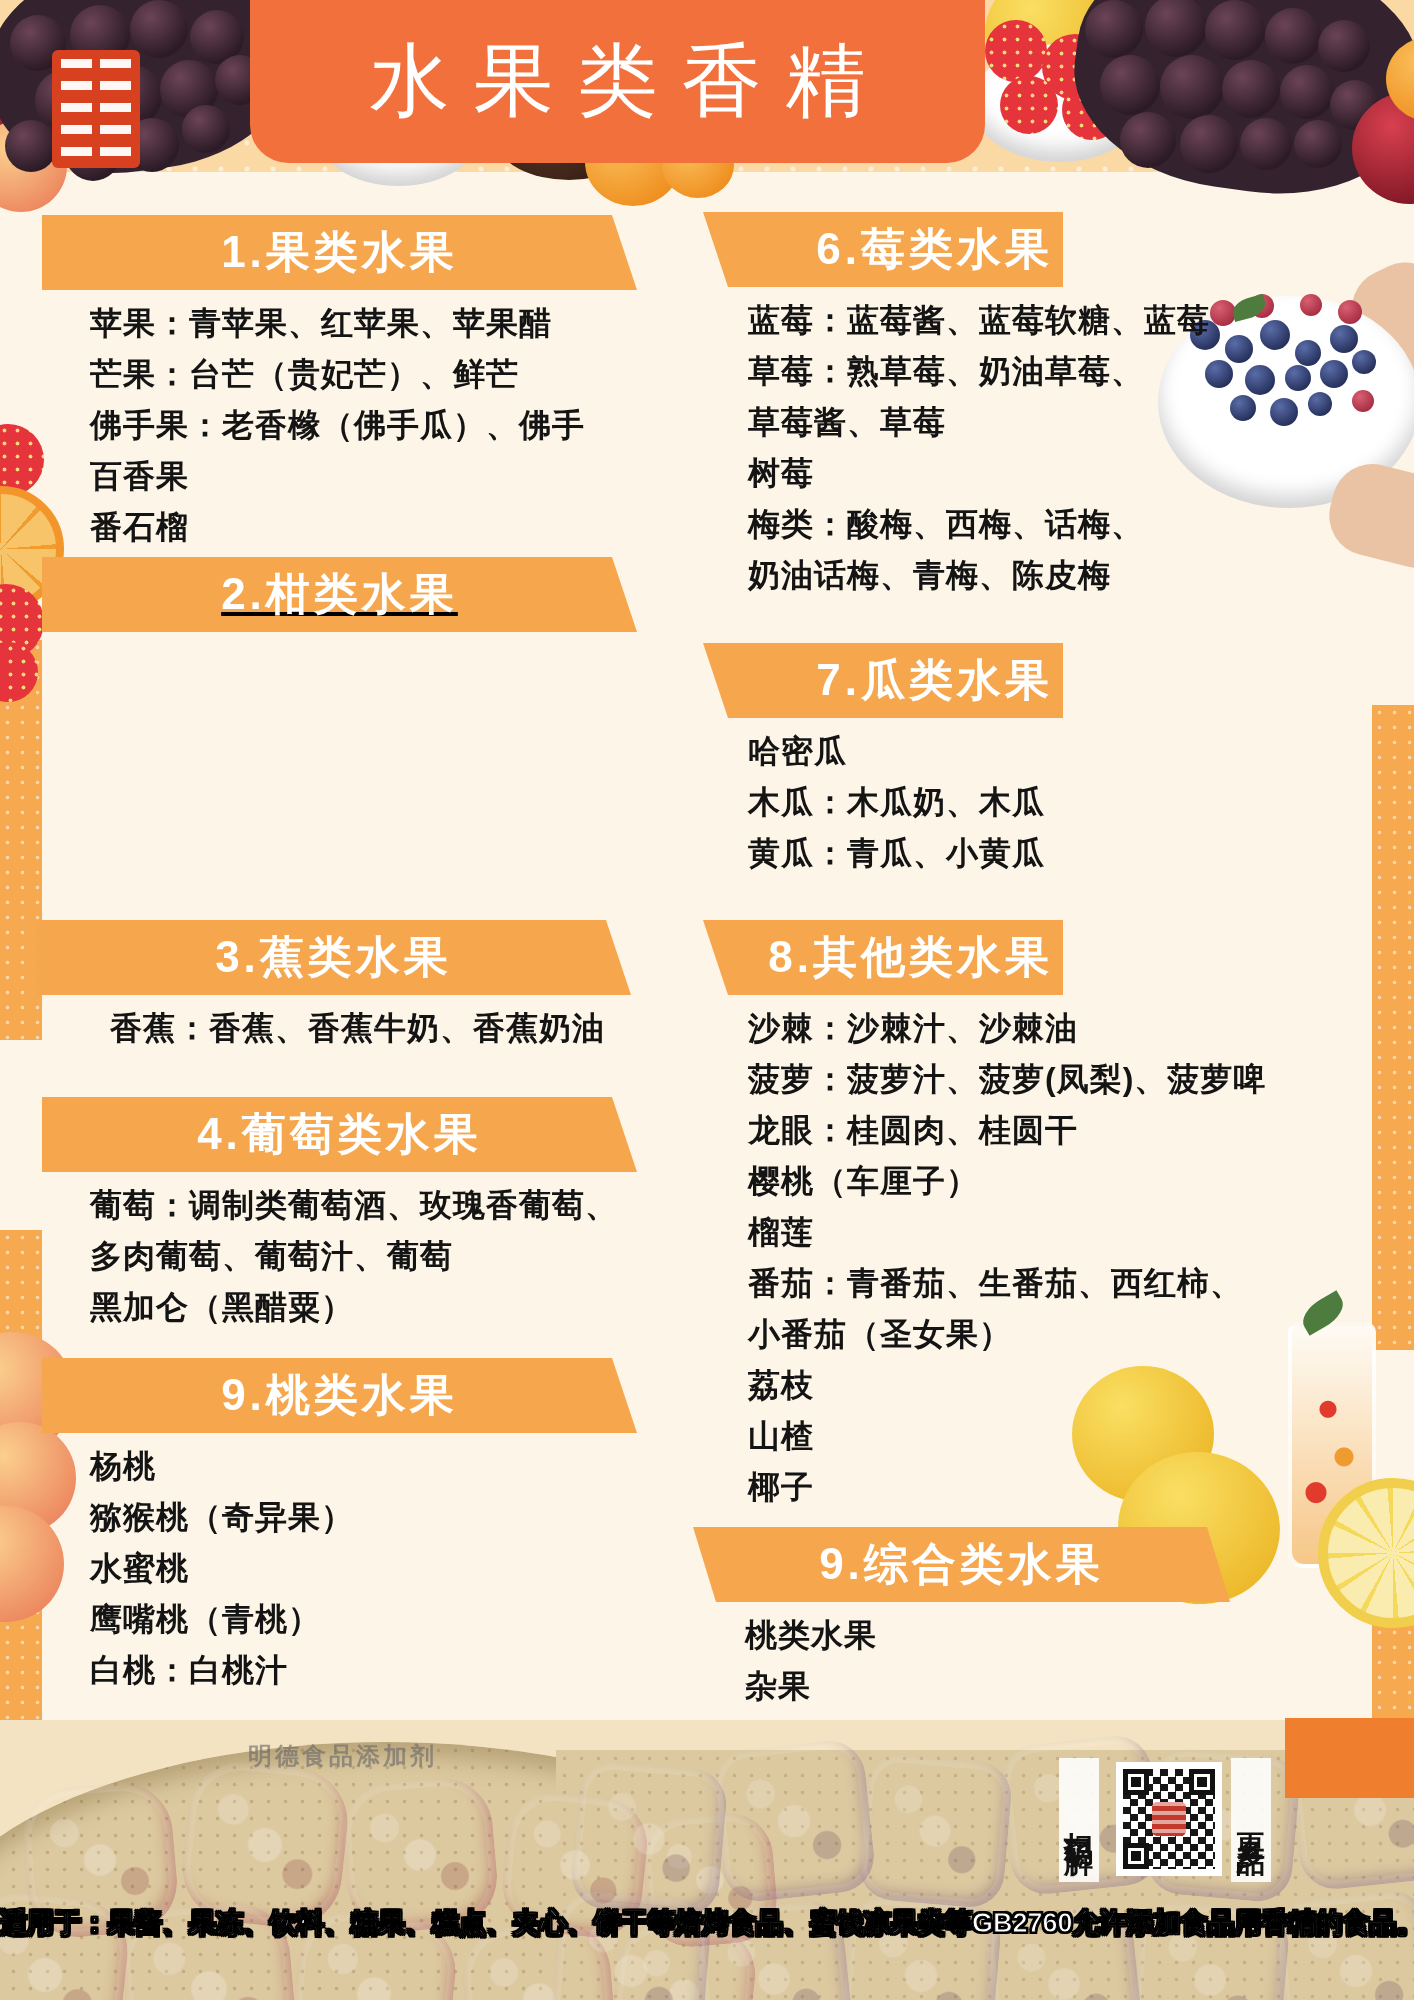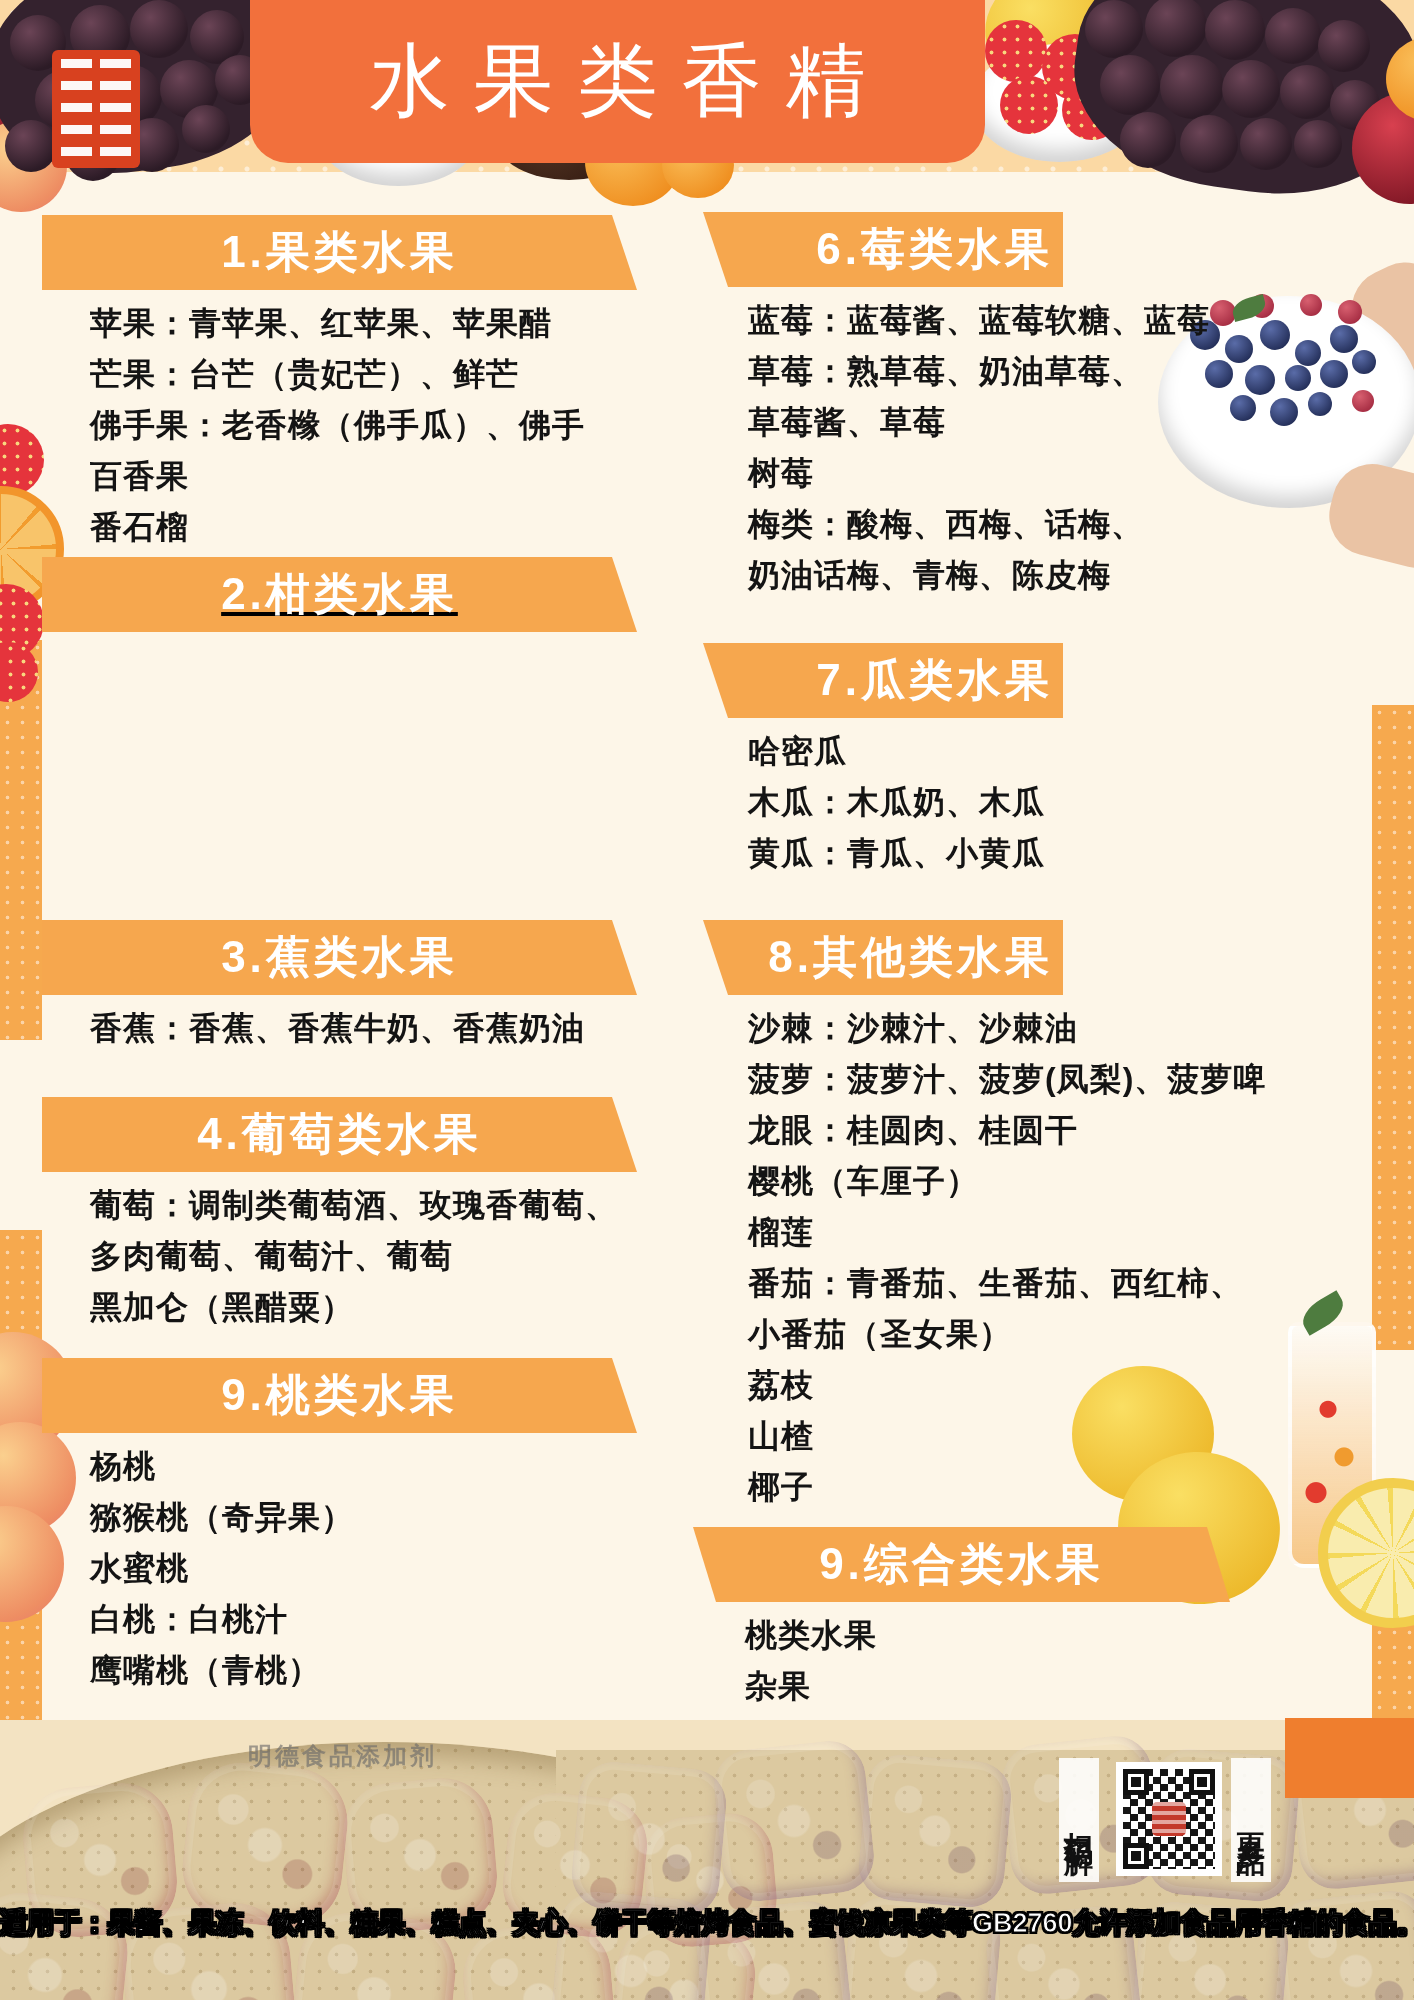--- a/index.html
+++ b/index.html
@@ -220,21 +220,21 @@
           <div class="line">佛手果：老香橼（佛手瓜）、佛手</div>
           <div class="line">百香果</div>
           <div class="line">番石榴</div>
         </div>
       </div>
       <div class="section" style="left: 42px; top: 557px; text-decoration: underline;">
         <div class="sec-bar bar-L">
           <span>2.柑类水果</span>
         </div>
       </div>
-      <div class="section" style="left: 42px; top: 920px;">
+      <div class="section" style="left: 36px; top: 920px; text-align: center;">
         <div class="sec-bar bar-L">
           <span>3.蕉类水果</span>
         </div>
         <div class="sec-lines" style="padding-left: 48px;">
           <div class="line">香蕉：香蕉、香蕉牛奶、香蕉奶油</div>
         </div>
       </div>
       <div class="section" style="left: 42px; top: 1097px;">
         <div class="sec-bar bar-L">
           <span>4.葡萄类水果</span>
@@ -246,22 +246,22 @@
         </div>
       </div>
       <div class="section" style="left: 42px; top: 1358px;">
         <div class="sec-bar bar-L">
           <span>9.桃类水果</span>
         </div>
         <div class="sec-lines" style="padding-left: 48px;">
           <div class="line">杨桃</div>
           <div class="line">猕猴桃（奇异果）</div>
           <div class="line">水蜜桃</div>
+          <div class="line">鹰嘴桃（青桃）</div>
           <div class="line">白桃：白桃汁</div>
-          <div class="line">鹰嘴桃（青桃）</div>
         </div>
       </div>
       <div class="section" style="left: 703px; top: 212px;">
         <div class="sec-bar bar-R">
           <span>6.莓类水果</span>
         </div>
         <div class="sec-lines" style="padding-left: 45px;">
           <div class="line">蓝莓：蓝莓酱、蓝莓软糖、蓝莓</div>
           <div class="line">草莓：熟草莓、奶油草莓、</div>
           <div class="line">草莓酱、草莓</div>

